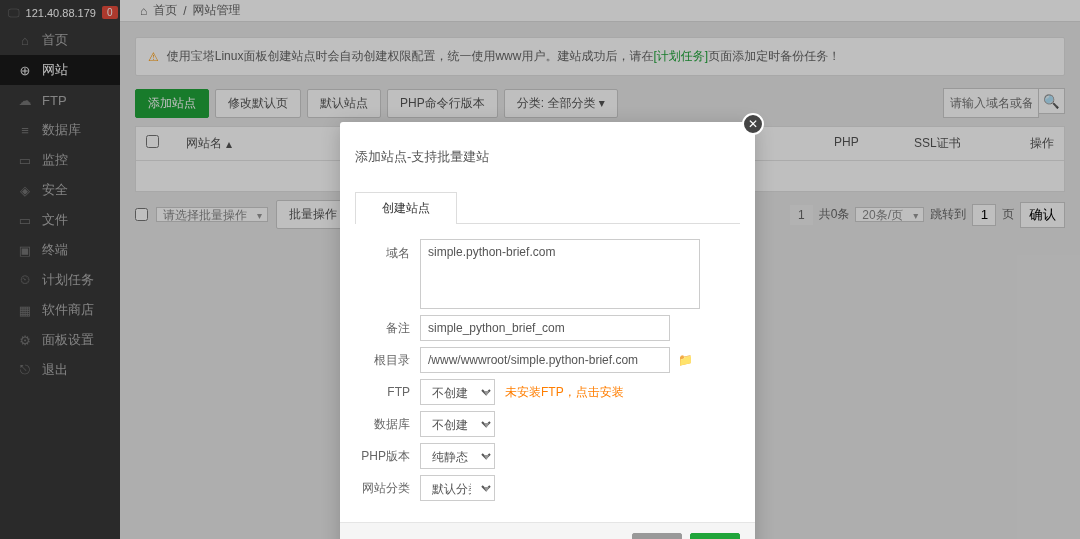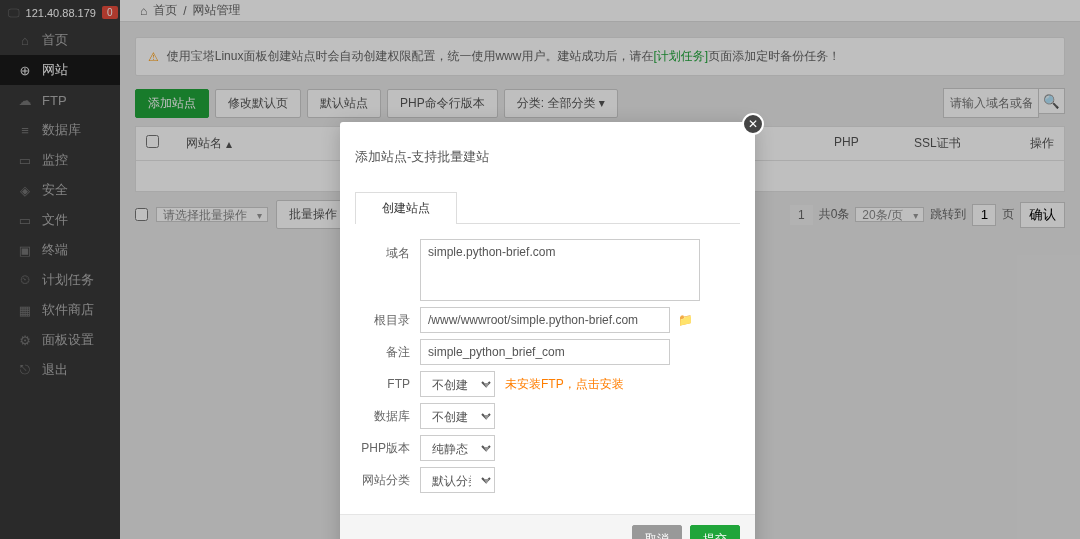--- a/index.html
+++ b/index.html
@@ -54,21 +54,21 @@
     .modal-close { position: absolute; right: -9px; top: -9px; width: 22px; height: 22px; background: #444; color: #fff; border-radius: 50%; border: 2px solid #fff; display: flex; align-items: center; justify-content: center; cursor: pointer; font-size: 12px; }
     .modal-body { padding: 0 15px 15px; }
     .tabs { display: flex; border-bottom: 1px solid #ddd; margin-bottom: 15px; }
     .tab { padding: 7px 26px; font-size: 12px; cursor: pointer; color: #666; border: 1px solid transparent; border-bottom: none; }
     .tab.active { border-color: #ddd; background: #fff; color: #333; margin-bottom: -1px; }
     .form-row { display: flex; align-items: center; margin-bottom: 6px; }
     .form-row.top { align-items: flex-start; }
     .form-label { width: 65px; text-align: right; padding-right: 10px; color: #666; font-size: 12px; }
     .form-row.top .form-label { padding-top: 6px; }
     .form-input, .form-textarea, .form-select { border: 1px solid #ccc; padding: 5px 7px; font-size: 12px; color: #555; }
-    .form-textarea { width: 280px; height: 62px; resize: none; font-family: inherit; }
+    .form-textarea { width: 280px; height: 70px; resize: none; font-family: inherit; }
     .form-input { width: 250px; height: 26px; }
     .form-select { width: 75px; height: 26px; background: #fff; }
     .form-hint { color: #ff7e00; font-size: 12px; margin-left: 10px; cursor: pointer; }
     .folder-icon { margin-left: 8px; color: #555; cursor: pointer; }
     .modal-footer { padding: 10px 15px; display: flex; justify-content: flex-end; gap: 8px; background: #f5f5f5; border-top: 1px solid #e5e5e5; }
   </style>
 </head>
 <body>
 
 <div class="sidebar">
@@ -190,29 +190,29 @@
   <div class="modal-title">添加站点-支持批量建站</div>
   <div class="modal-body">
     <div class="tabs">
       <div class="tab active">创建站点</div>
     </div>
     <div class="form-row top">
       <div class="form-label">域名</div>
       <textarea class="form-textarea" style="">simple.python-brief.com</textarea>
     </div>
     <div class="form-row">
+      <div class="form-label">备注</div>
+      <input class="form-input" value="simple_python_brief_com" style="">
+    </div>
+    <div class="form-row">
       <div class="form-label">根目录</div>
       <input class="form-input" value="/www/wwwroot/simple.python-brief.com" style="">
       <span class="folder-icon">📁</span>
     </div>
     <div class="form-row">
-      <div class="form-label">备注</div>
-      <input class="form-input" value="simple_python_brief_com" style="">
-    </div>
-    <div class="form-row">
       <div class="form-label">FTP</div>
       <span class="select-wrap"><select class="form-select"><option>不创建</option></select></span>
       <span class="form-hint">未安装FTP，点击安装</span>
     </div>
     <div class="form-row">
       <div class="form-label">数据库</div>
       <span class="select-wrap"><select class="form-select"><option>不创建</option></select></span>
     </div>
     <div class="form-row">
       <div class="form-label">PHP版本</div>

